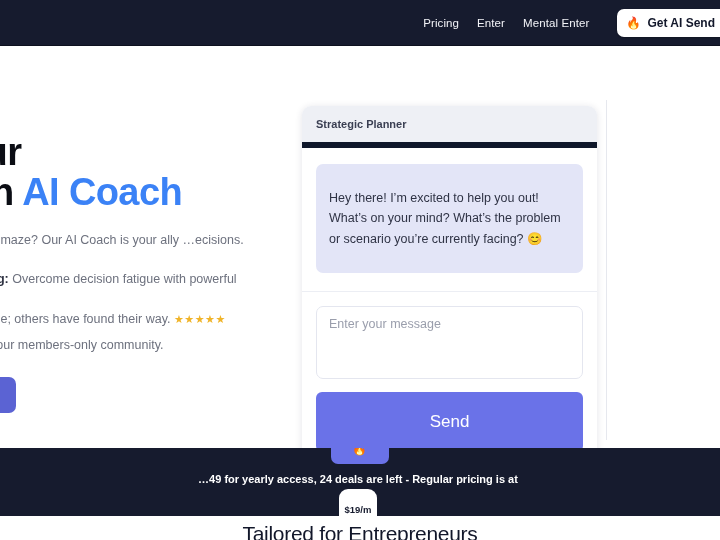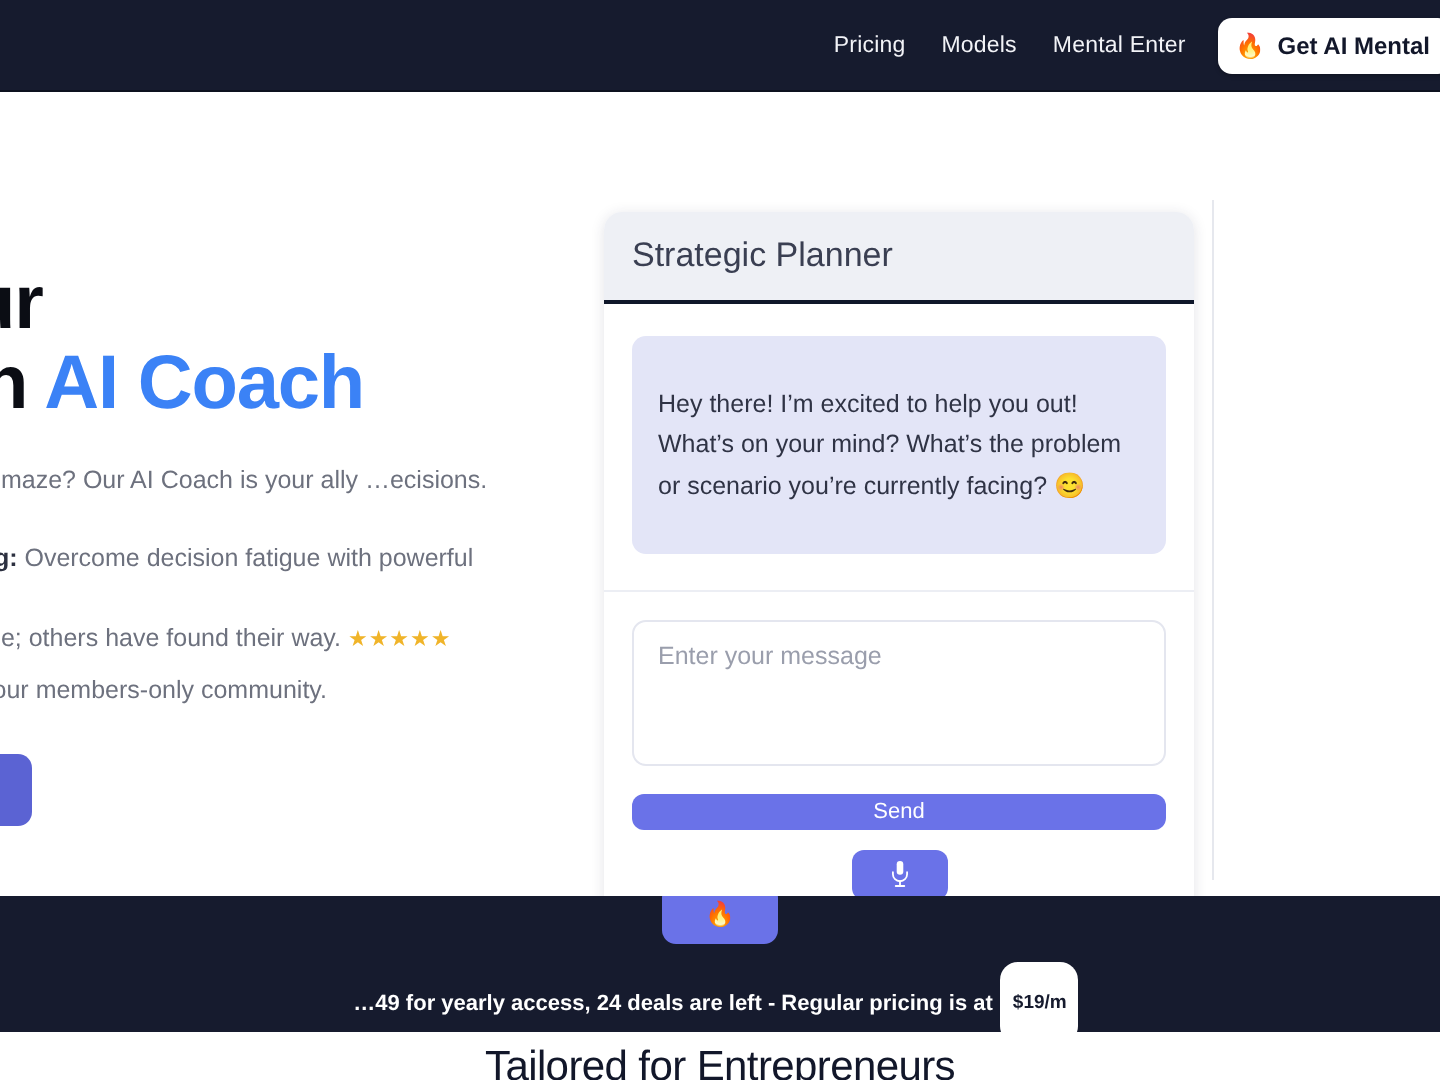--- a/index.html
+++ b/index.html
@@ -21,20 +21,21 @@
     position: absolute;
     top: 0; left: 0;
     width: 720px;
     height: 46px;
     background: #161b2e;
     display: flex;
     align-items: center;
     justify-content: flex-end;
     padding-right: 0;
     border-bottom: 1px solid #0d111f;
+    gap: 12px;
   }
 
   .nav-links {
     display: flex;
     align-items: center;
     gap: 18px;
     margin-right: 16px;
   }
 
   .nav-link {
@@ -152,25 +153,25 @@
     top: 106px;
     width: 295px;
     background: #ffffff;
     border-radius: 9px;
     box-shadow: 0 1px 7px rgba(35,40,70,.13);
     overflow: hidden;
   }
 
   .chat-header {
     background: #eef0f5;
-    border-bottom: 2px solid #0f172a;
+    border-bottom: 6px solid #0f172a;
     padding: 12px 14px;
-    font-size: 17px;
+    font-size: 11px;
     color: #3a3f52;
-    font-weight: 400;
+    font-weight: 700;
   }
 
   .chat-body {
     padding: 16px 14px 18px 14px;
     border-bottom: 1px solid #eceef4;
     background: #ffffff;
   }
 
   .bubble {
     background: #e3e5f7;
@@ -201,22 +202,22 @@
   }
   .msg-input::placeholder { color: #9a9eac; }
 
   .send-btn {
     margin-top: 9px;
     width: 100%;
     background: #6a72e8;
     color: #fff;
     border: none;
     border-radius: 6px;
-    padding: 3px 0;
-    font-size: 11px;
+    padding: 20px 0;
+    font-size: 17px;
     font-weight: 400;
     cursor: pointer;
     font-family: "Liberation Sans", sans-serif;
   }
 
   .mic-row {
     margin-top: 10px;
     display: flex;
     justify-content: center;
   }
@@ -277,20 +278,21 @@
     margin-top: 9px;
     font-size: 11px;
     font-weight: 700;
     color: #ffffff;
     white-space: nowrap;
     display: flex;
     align-items: center;
     gap: 4px;
     position: relative;
     left: -2px;
+    flex-direction: column;
   }
 
   .price-badge {
     background: #ffffff;
     color: #161b2e;
     border-radius: 9px;
     padding: 15px 6px;
     font-size: 9.5px;
     font-weight: 700;
     display: inline-block;
@@ -317,26 +319,26 @@
     white-space: nowrap;
     margin-top: 6px;
   }
 </style>
 </head>
 <body>
 
 <div class="navbar">
   <div class="nav-links">
     <span class="nav-link">Pricing</span>
-    <span class="nav-link">Models</span>
+    <span class="nav-link">Enter</span>
     <span class="nav-link">Mental Enter</span>
   </div>
   <button class="nav-cta">
     <span class="flame">🔥</span>
-    <span>Get AI Mental</span>
+    <span>Get AI Send</span>
   </button>
 </div>
 
 <div class="hero">
   <div class="hero-inner">
     <div class="hero-title">Your</div>
     <div class="hero-title">
       <span>with </span><span class="accent">AI Coach</span>
     </div>
     <div class="hero-sub">…eneurial maze? Our AI Coach is your ally …ecisions.</div>

